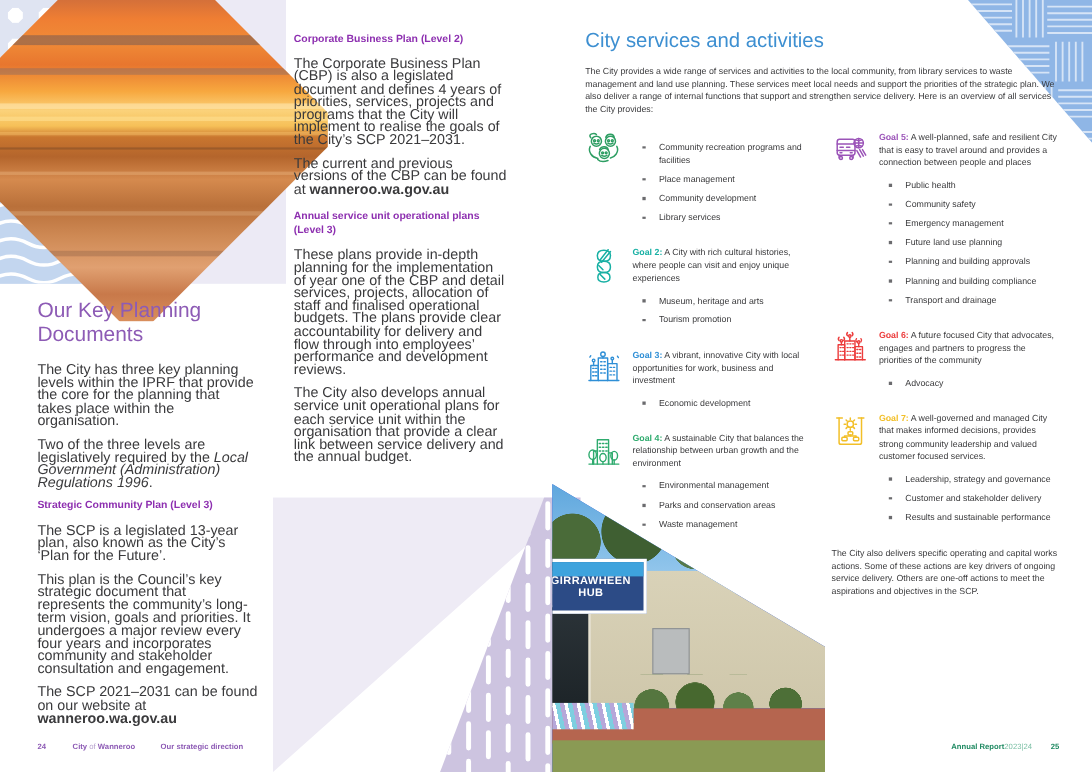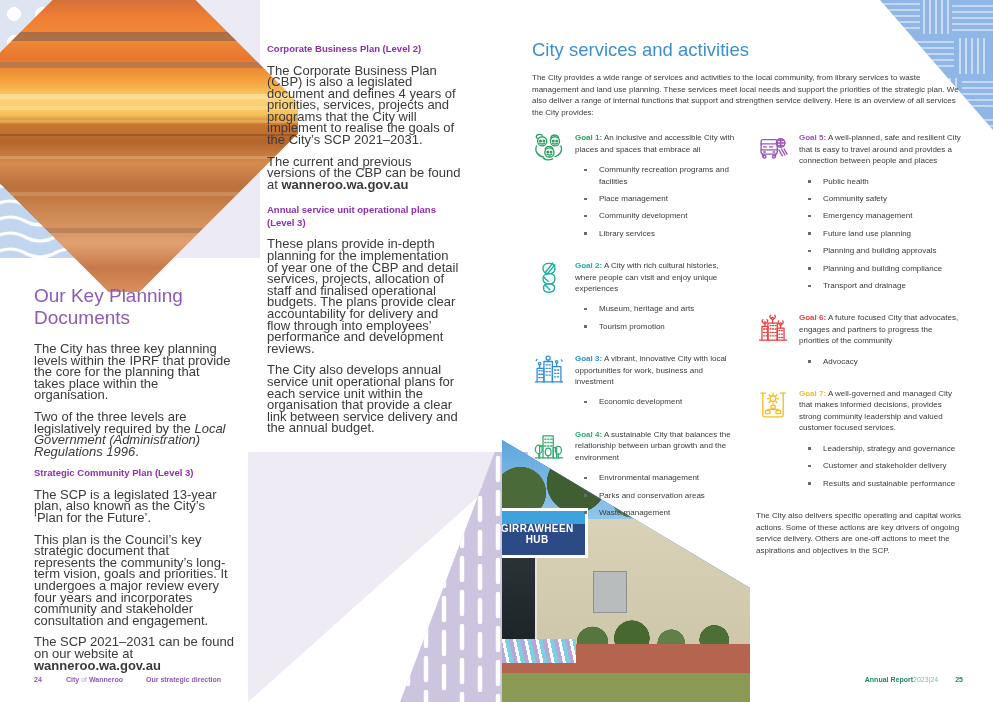--- a/index.html
+++ b/index.html
@@ -130,21 +130,21 @@
       radial-gradient(circle 15px at 80% 64%, #4d6f37 98%, transparent 100%);
   }
   .hub-path { position:absolute; left:0; top:78%; width:100%; height:12%;
     background:#b5654f; }
   .hub-paint { position:absolute; left:2%; top:76%; width:36%; height:9%;
     background:repeating-linear-gradient(78deg,#7ecfe0 0 4px,#b6a7d9 4px 8px,#ffffff 8px 11px); }
   .hub-grass { position:absolute; left:0; bottom:0; width:100%; height:11%;
     background:#8a9a54; }
 
   
-  .col { position:absolute;margin-top:13px; }
+  .col { position:absolute; }
   .col-1 { left:34px; top:272px; width:200px; }
   .col-2 { left:267px; top:30px; width:195px; }
   .col-3 { left:532px; top:26px; width:430px; }
 
   h1.section-title {
     font-size:19px; font-weight:400; line-height:22px;
     color:#8d5bb5; margin-bottom:14px;
   }
   h1.section-title.blue { color:#3d8fd1; font-size:18.5px; margin-bottom:11px; }
 
@@ -324,21 +324,20 @@
                 <circle cx="18.6" cy="23.5" r="1"></circle>
                 <circle cx="22.4" cy="23.5" r="1"></circle>
               <path d="M17.7 26.2q2.8 1.8 5.6 0"></path>
               <path d="M15.4 20q1.6-3.2 5.1-3 3.5.2 4.1 3.2"></path>
               <path d="M5.4 16.5q-2.2 4 .8 8.5 2.4 3.6 7.4 4.4"></path>
               <path d="M33.8 16.5q2.2 4-.8 8.5-2 3-6 4"></path>
               <path d="M13.4 30.5q3.8 4 11 1.2"></path>
             </svg>
           </div>
           <div class="goal-body">
-            <div class="goal-desc"><span class="goal-label" style="color:#2e9e63">Goal 1:</span><span> An inclusive and accessible City with places and spaces that embrace all</span></div>
             <ul class="goal-list">
               <li>Community recreation programs and facilities</li>
               <li>Place management</li>
               <li>Community development</li>
               <li>Library services</li>
             </ul>
           </div>
         </div>
 
         <div class="goal">

